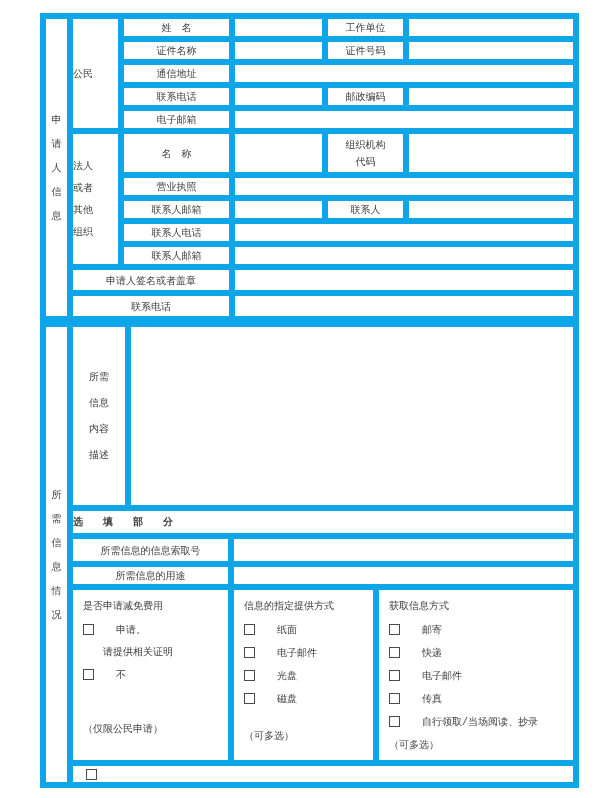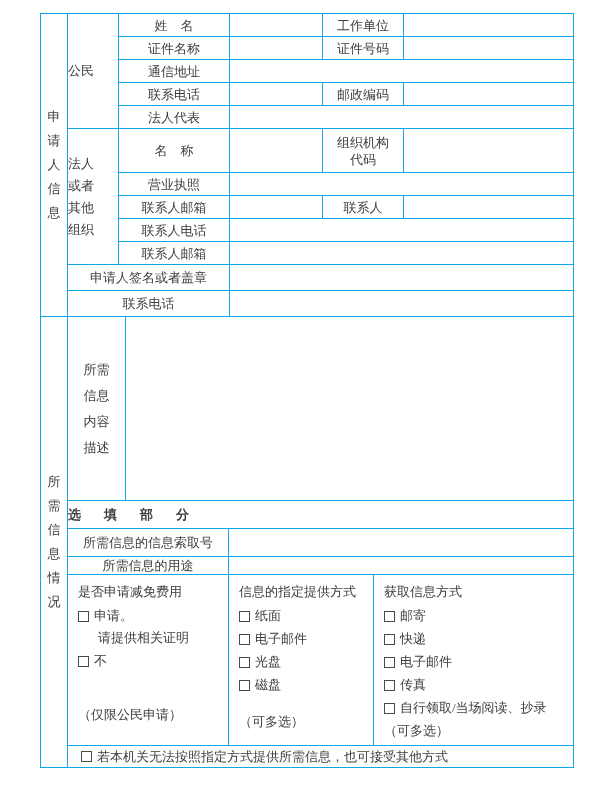--- a/index.html
+++ b/index.html
@@ -5,32 +5,32 @@
   html,body { margin:0; padding:0; }
   body {
     width:600px; height:798px; background:#ffffff;
     font-family:"Liberation Serif","DejaVu Serif",serif;
     color:#3d3d3d;
   }
   .page { position:relative; width:600px; height:798px; background:#ffffff; overflow:hidden; }
   .form-wrap { position:absolute; left:40px; top:13px; width:533px; }
   table { border-collapse:collapse; table-layout:fixed; width:533px; }
   #t2 { margin-top:-1px; }
-  td { border:1px solid #0ea5e9; font-size:13px; padding:0; overflow:hidden; }
+  td { border:6px solid #0ea5e9; font-size:10px; padding:0; overflow:hidden; }
   .r23{height:23px} .r44{height:44px} .r26{height:26px}
   .r184{height:184px} .r28{height:28px} .r27{height:18px} .r170{height:170px} .r22{height:22px}
   .side  { text-align:center; vertical-align:middle; white-space:pre-line; line-height:24px; }
   .group { text-align:left; vertical-align:middle; white-space:pre-line; line-height:22px; }
   .lbl   { text-align:center; vertical-align:middle; white-space:pre-line; line-height:17px; }
   .val   { background:#ffffff; }
   .desc  { text-align:center; vertical-align:middle; white-space:pre-line; line-height:26px;margin-top:14px; }
   .optional-header { text-align:left; vertical-align:middle; font-weight:bold; letter-spacing:5px; }
-  .cbcell { vertical-align:top; padding:9px 8px 6px 10px; }
+  .cbcell { vertical-align:top; padding:9px 8px 6px 10px;font-family:Liberation Mono, monospace; }
   .cb-title { line-height:16px; margin-bottom:2px; }
-  .opt { display:flex; align-items:center; gap:5px; margin-top:9px; line-height:14px; }
+  .opt { display:flex; align-items:flex-start; gap:22px; margin-top:9px; line-height:14px; }
   .cb { width:11px; height:11px; border:1px solid #4a4a4a; flex:none; background:#fff; box-sizing:border-box; }
   .opt-note { margin:8px 0 0 20px; line-height:14px; }
   .cb-foot { line-height:16px; }
   .foot-fee { margin-top:39px; }
   .foot-provide { margin-top:22px; }
   .foot-obtain { margin-top:8px; }
   .other { vertical-align:middle; padding:2px 8px 2px 13px; }
   .other .opt { margin-top:0; }
 </style>
 </head>
@@ -71,21 +71,21 @@
         <td class="lbl">通信地址</td>
         <td class="val" colspan="3"></td>
       </tr>
       <tr class="r23">
         <td class="lbl">联系电话</td>
         <td class="val"></td>
         <td class="lbl">邮政编码</td>
         <td class="val"></td>
       </tr>
       <tr class="r23">
-        <td class="lbl">法人代表</td>
+        <td class="lbl">电子邮箱</td>
         <td class="val" colspan="3"></td>
       </tr>
       <tr class="r44">
         <td class="group" rowspan="5">法人
 或者
 其他
 组织</td>
         <td class="lbl">名　称</td>
         <td class="val"></td>
         <td class="lbl">组织机构
@@ -210,21 +210,20 @@
             <span class="cb"></span>
             <span>自行领取/当场阅读、抄录</span>
           </div>
           <div class="cb-foot foot-obtain">（可多选）</div>
         </td>
       </tr>
       <tr class="r22">
         <td class="other" colspan="4">
           <div class="opt">
             <span class="cb"></span>
-            <span>若本机关无法按照指定方式提供所需信息，也可接受其他方式</span>
           </div>
         </td>
       </tr>
     </tbody>
       </table>
 
   </div>
 </div>
 
 </body></html>

